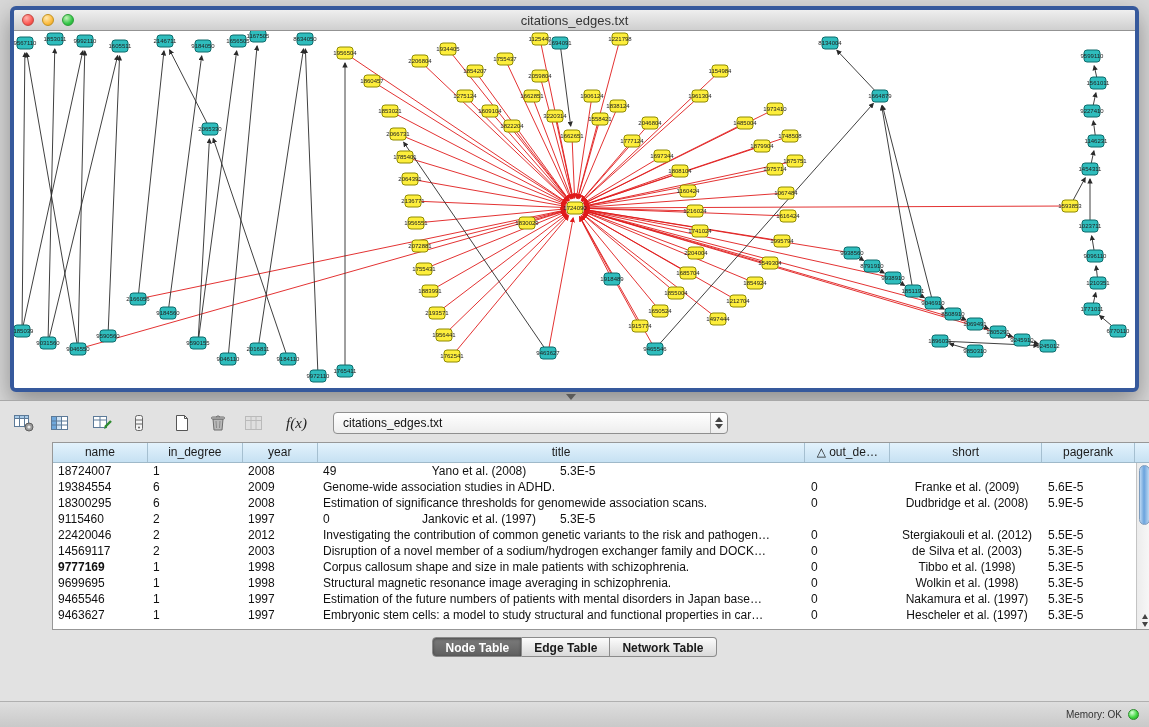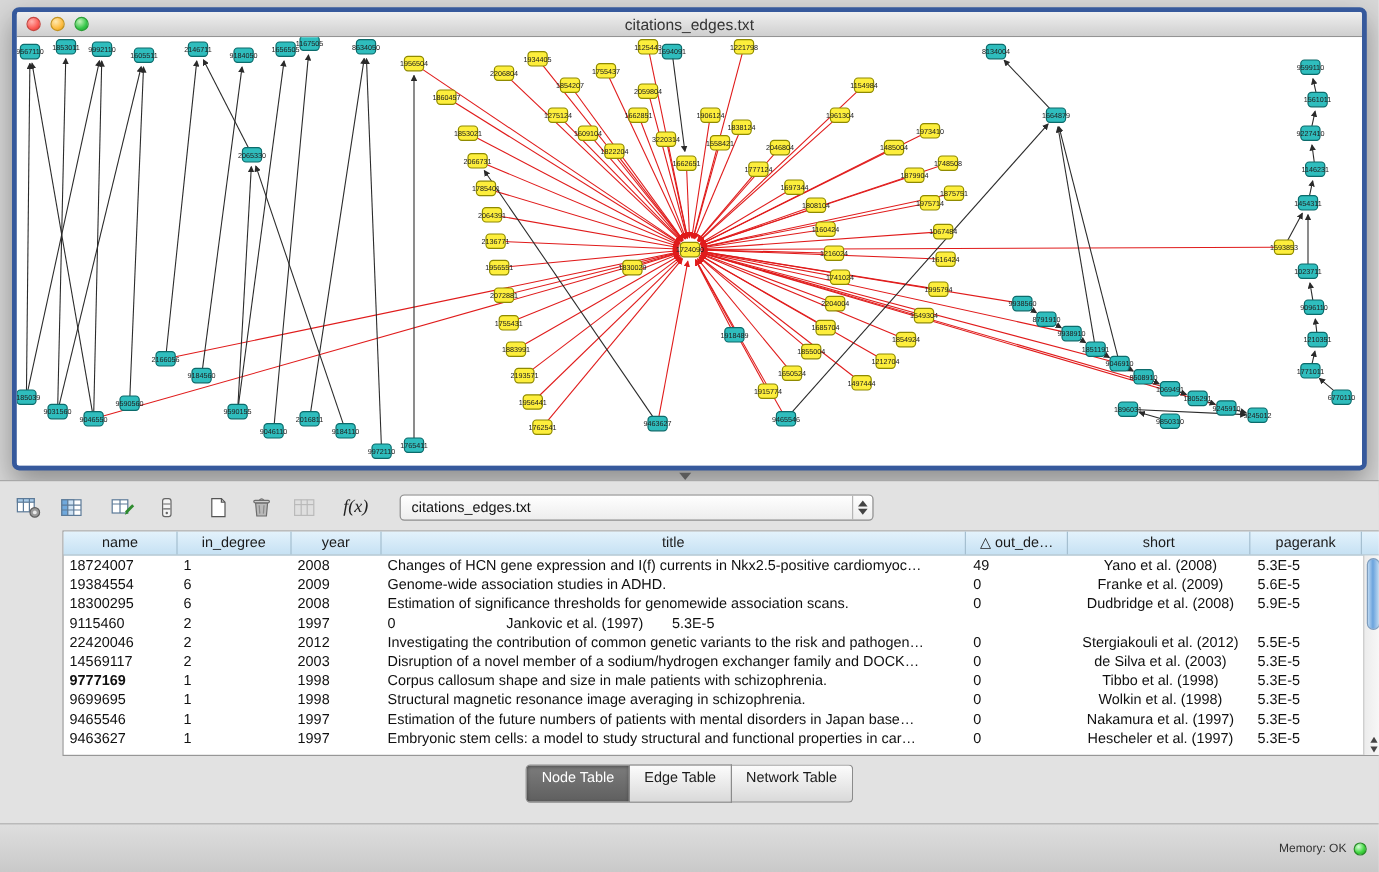--- a/index.html
+++ b/index.html
@@ -57,28 +57,28 @@
   .td { font-size:12px; line-height:16px; color:#101010; padding:0 5px; overflow:hidden; white-space:nowrap; }
   .table-flex { display:flex; }
   .scroll-track { width:16px; border-left:1px solid #c4c4c4; background:linear-gradient(90deg,#ececec,#f9f9f9); position:relative; }
   .scroll-thumb { position:absolute; left:2px; top:2px; width:11px; height:60px; border-radius:6px;
     background:linear-gradient(90deg,#bcd8f2,#6ba3dd 45%,#bcd8f2); border:1px solid #7d9cbd; }
   .scroll-arrows { position:absolute; bottom:2px; left:0; width:100%; display:flex; flex-direction:column; align-items:center; gap:3px; }
   .scroll-arrows .tri-up, .scroll-arrows .tri-down { border-left-width:3px; border-right-width:3px; }
 
   
   .tabs-row { display:flex; justify-content:center; margin-top:7px; }
-  .tab { font-size:12px; color:#1a1a1a; padding:2px 12px; height:32px; line-height:16px;
-    background:linear-gradient(#fcfcfc,#d9d9d9); border:1px solid #8b8b8b; border-left-width:0; cursor:default; }
+  .tab { font-size:12px; color:#1a1a1a; padding:2px 12px; height:20px; line-height:16px;
+    background:linear-gradient(#fcfcfc,#d9d9d9); border:1px solid #8b8b8b; border-left-width:0; cursor:default;font-weight:bold; }
   .tab:first-child { border-left-width:1px; border-radius:4px 0 0 4px; }
   .tab:last-child { border-radius:0 4px 4px 0; }
   .tab.active { background:linear-gradient(#7c7c7c,#5f5f5f); color:#fff; box-shadow:inset 0 1px 3px rgba(0,0,0,.4); }
 
   
-  .status-bar { position:absolute; left:0; bottom:0; width:1149px; height:41px;
+  .status-bar { position:absolute; left:0; bottom:0; width:1149px; height:26px;
     background:linear-gradient(#dedede,#c9c9c9); border-top:1px solid #b0b0b0;
     display:flex; align-items:center; justify-content:flex-end; padding-right:10px; gap:6px;text-align:right; }
   .memory-text { font-size:10px; color:#333; }
   .mem-dot { width:11px; height:11px; border-radius:50%;
     background:radial-gradient(circle at 35% 30%, #d9ffd9, #43d843 55%, #1f9c1f); border:1px solid #2a8a2a; }
 </style>
 </head>
 <body>
 
 <div class="graph-window">
@@ -525,21 +525,20 @@
           <div class="th" style="width: 152px;">short</div>
           <div class="th" style="width: 93px;">pagerank</div>
           <div class="th blank" style="width: 17px;"></div>
         </div>
       <div class="table-flex">
         <div class="tbody" id="table-rows">
             <div class="tr">
               <div class="td" style="width: 95px; text-align: left;">18724007</div>
               <div class="td" style="width: 95px; text-align: left;">1</div>
               <div class="td" style="width: 75px; text-align: left;">2008</div>
-              <div class="td" style="width: 488px; text-align: left;">Changes of HCN gene expression and I(f) currents in Nkx2.5-positive cardiomyoc…</div>
               <div class="td" style="width: 85px; text-align: left;">49</div>
               <div class="td" style="width: 152px; text-align: center;">Yano et al. (2008)</div>
               <div class="td" style="width: 93px; text-align: left;">5.3E-5</div>
             </div>
             <div class="tr">
               <div class="td" style="width: 95px; text-align: left;">19384554</div>
               <div class="td" style="width: 95px; text-align: left;">6</div>
               <div class="td" style="width: 75px; text-align: left;">2009</div>
               <div class="td" style="width: 488px; text-align: left;">Genome-wide association studies in ADHD.</div>
               <div class="td" style="width: 85px; text-align: left;">0</div>

